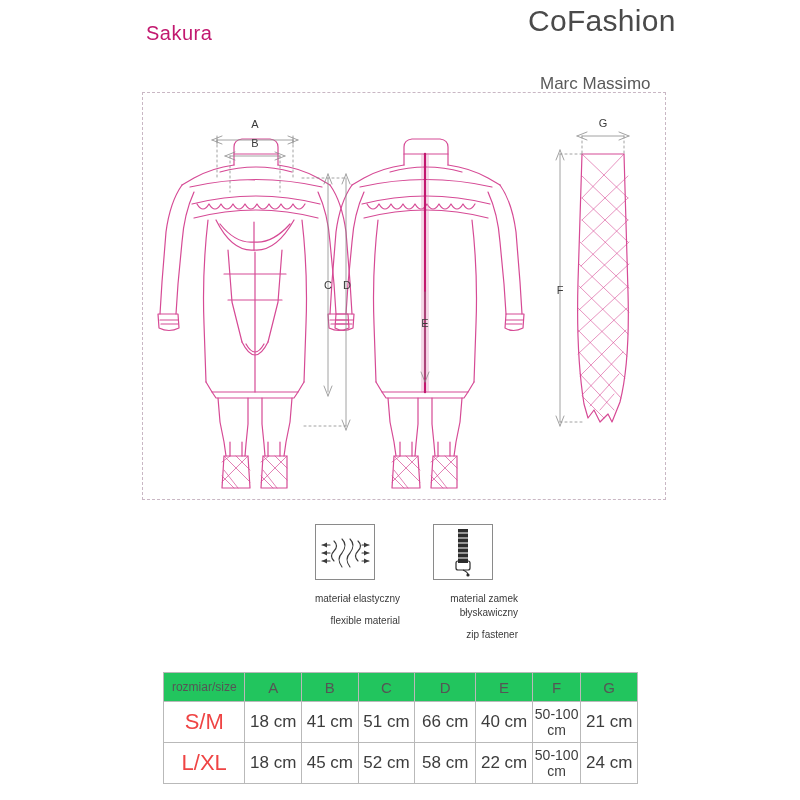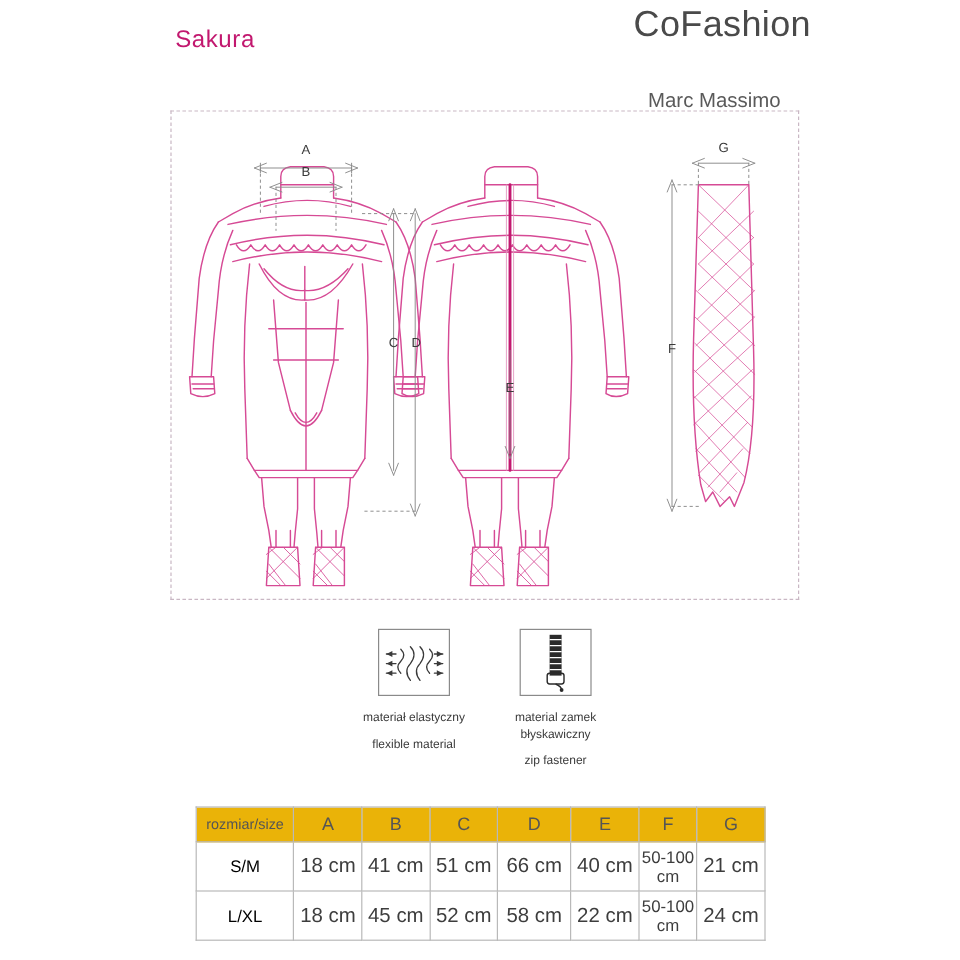--- a/index.html
+++ b/index.html
@@ -84,20 +84,21 @@
     margin: 0 auto;
     box-sizing: border-box;
     background: #fff;
     position: relative;
   }
   .feature-cap {
     margin-top: 12px;
     font-size: 10px;
     line-height: 14px;
     color: #3a3a3a;
+    text-align: right;
   }
   .feature-cap .second {
     display: block;
     margin-top: 8px;
   }
 
   
   .size-table {
     position: absolute;
     left: 163px;
@@ -108,32 +109,32 @@
   .size-table td, .size-table th {
     border: 1px solid #b9b9b9;
     text-align: center;
     font-weight: normal;
     color: #3d3d3d;
   }
   .size-table thead td {
     height: 26px;
     font-size: 15px;
     color: #555;
-    background: #eab308;
+    background: #22c55e;
   }
   .size-table thead td.rowlabel {
     font-size: 12px;
   }
   .size-table tbody td {
     height: 38px;
     font-size: 17px;
   }
   .size-table tbody td.rowlabel {
-    font-size: 14px;
-    color: #000000;
+    font-size: 22px;
+    color: #ef4444;
   }
   .size-table tbody td.small {
     font-size: 14px;
     color: #3d3d3d;
   }
   .col-label { width: 80px; }
   .col-a { width: 57px; }
   .col-b { width: 57px; }
   .col-c { width: 57px; }
   .col-d { width: 62px; }

